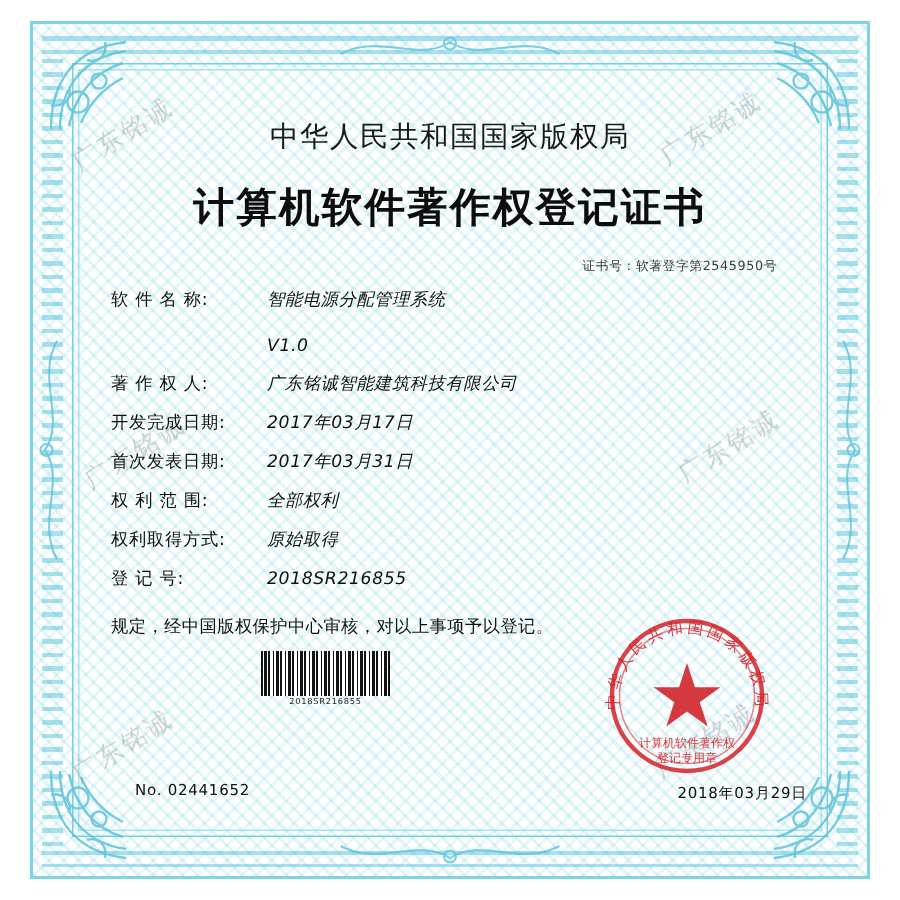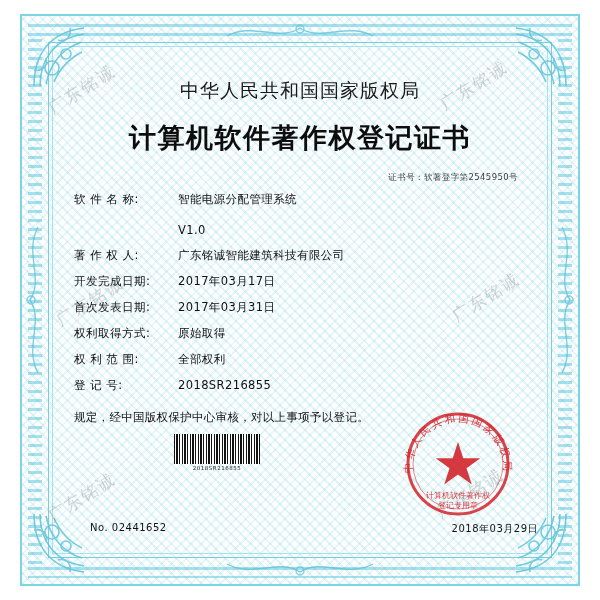--- a/index.html
+++ b/index.html
@@ -168,20 +168,21 @@
     color: #101010;
   }
   .field-label {
     width: 104px;
     flex: 0 0 104px;
     letter-spacing: 0.5px;
   }
   .field-value {
     flex: 1 1 auto;
     letter-spacing: 0.4px;
+    font-style: italic;
   }
   .field-value .line2 {
     display: block;
     margin-top: 16px;
   }
 
   .statement {
     margin-top: 14px;
     padding-left: 12px;
     padding-right: 14px;
@@ -380,27 +381,27 @@
         <div class="field-label">开发完成日期:</div>
         <div class="field-value">2017年03月17日</div>
       </div>
 
       <div class="field-row">
         <div class="field-label">首次发表日期:</div>
         <div class="field-value">2017年03月31日</div>
       </div>
 
       <div class="field-row">
+        <div class="field-label">权 利 范 围:</div>
+        <div class="field-value">全部权利</div>
+      </div>
+
+      <div class="field-row">
         <div class="field-label">权利取得方式:</div>
         <div class="field-value">原始取得</div>
-      </div>
-
-      <div class="field-row">
-        <div class="field-label">权 利 范 围:</div>
-        <div class="field-value">全部权利</div>
       </div>
 
       <div class="field-row">
         <div class="field-label">登 记 号:</div>
         <div class="field-value">2018SR216855</div>
       </div>
 
     </div>
 
     <div class="statement">

